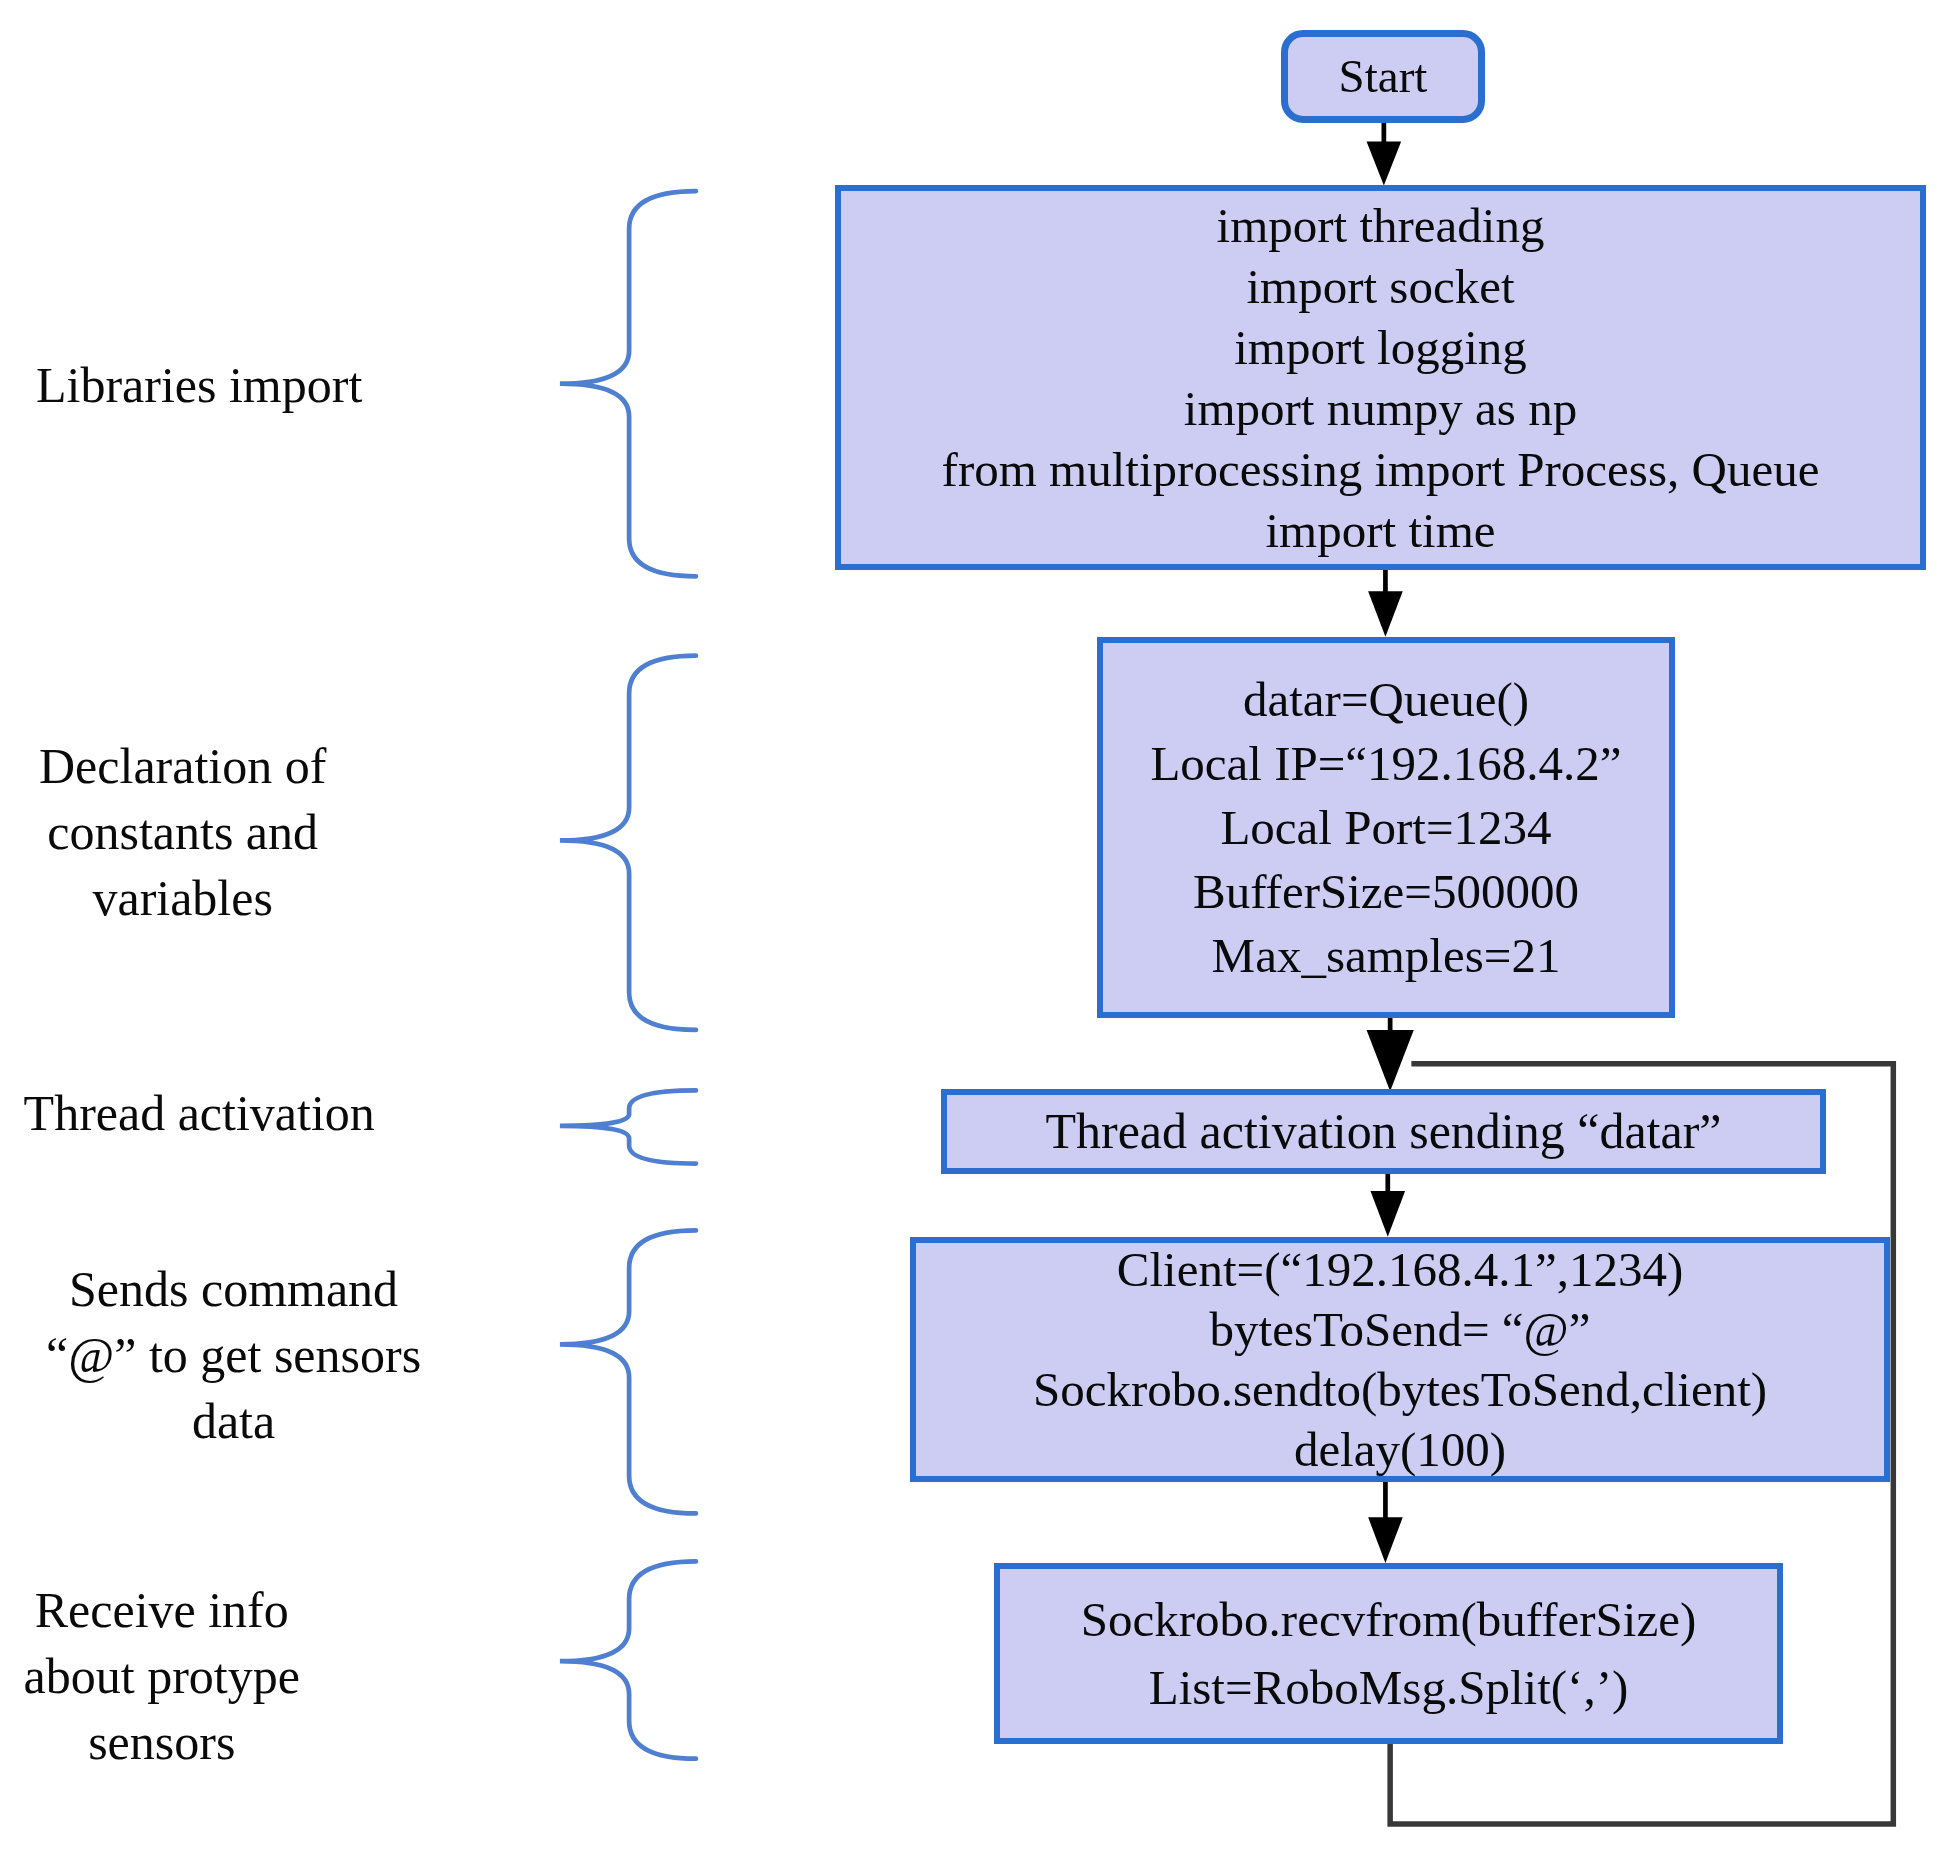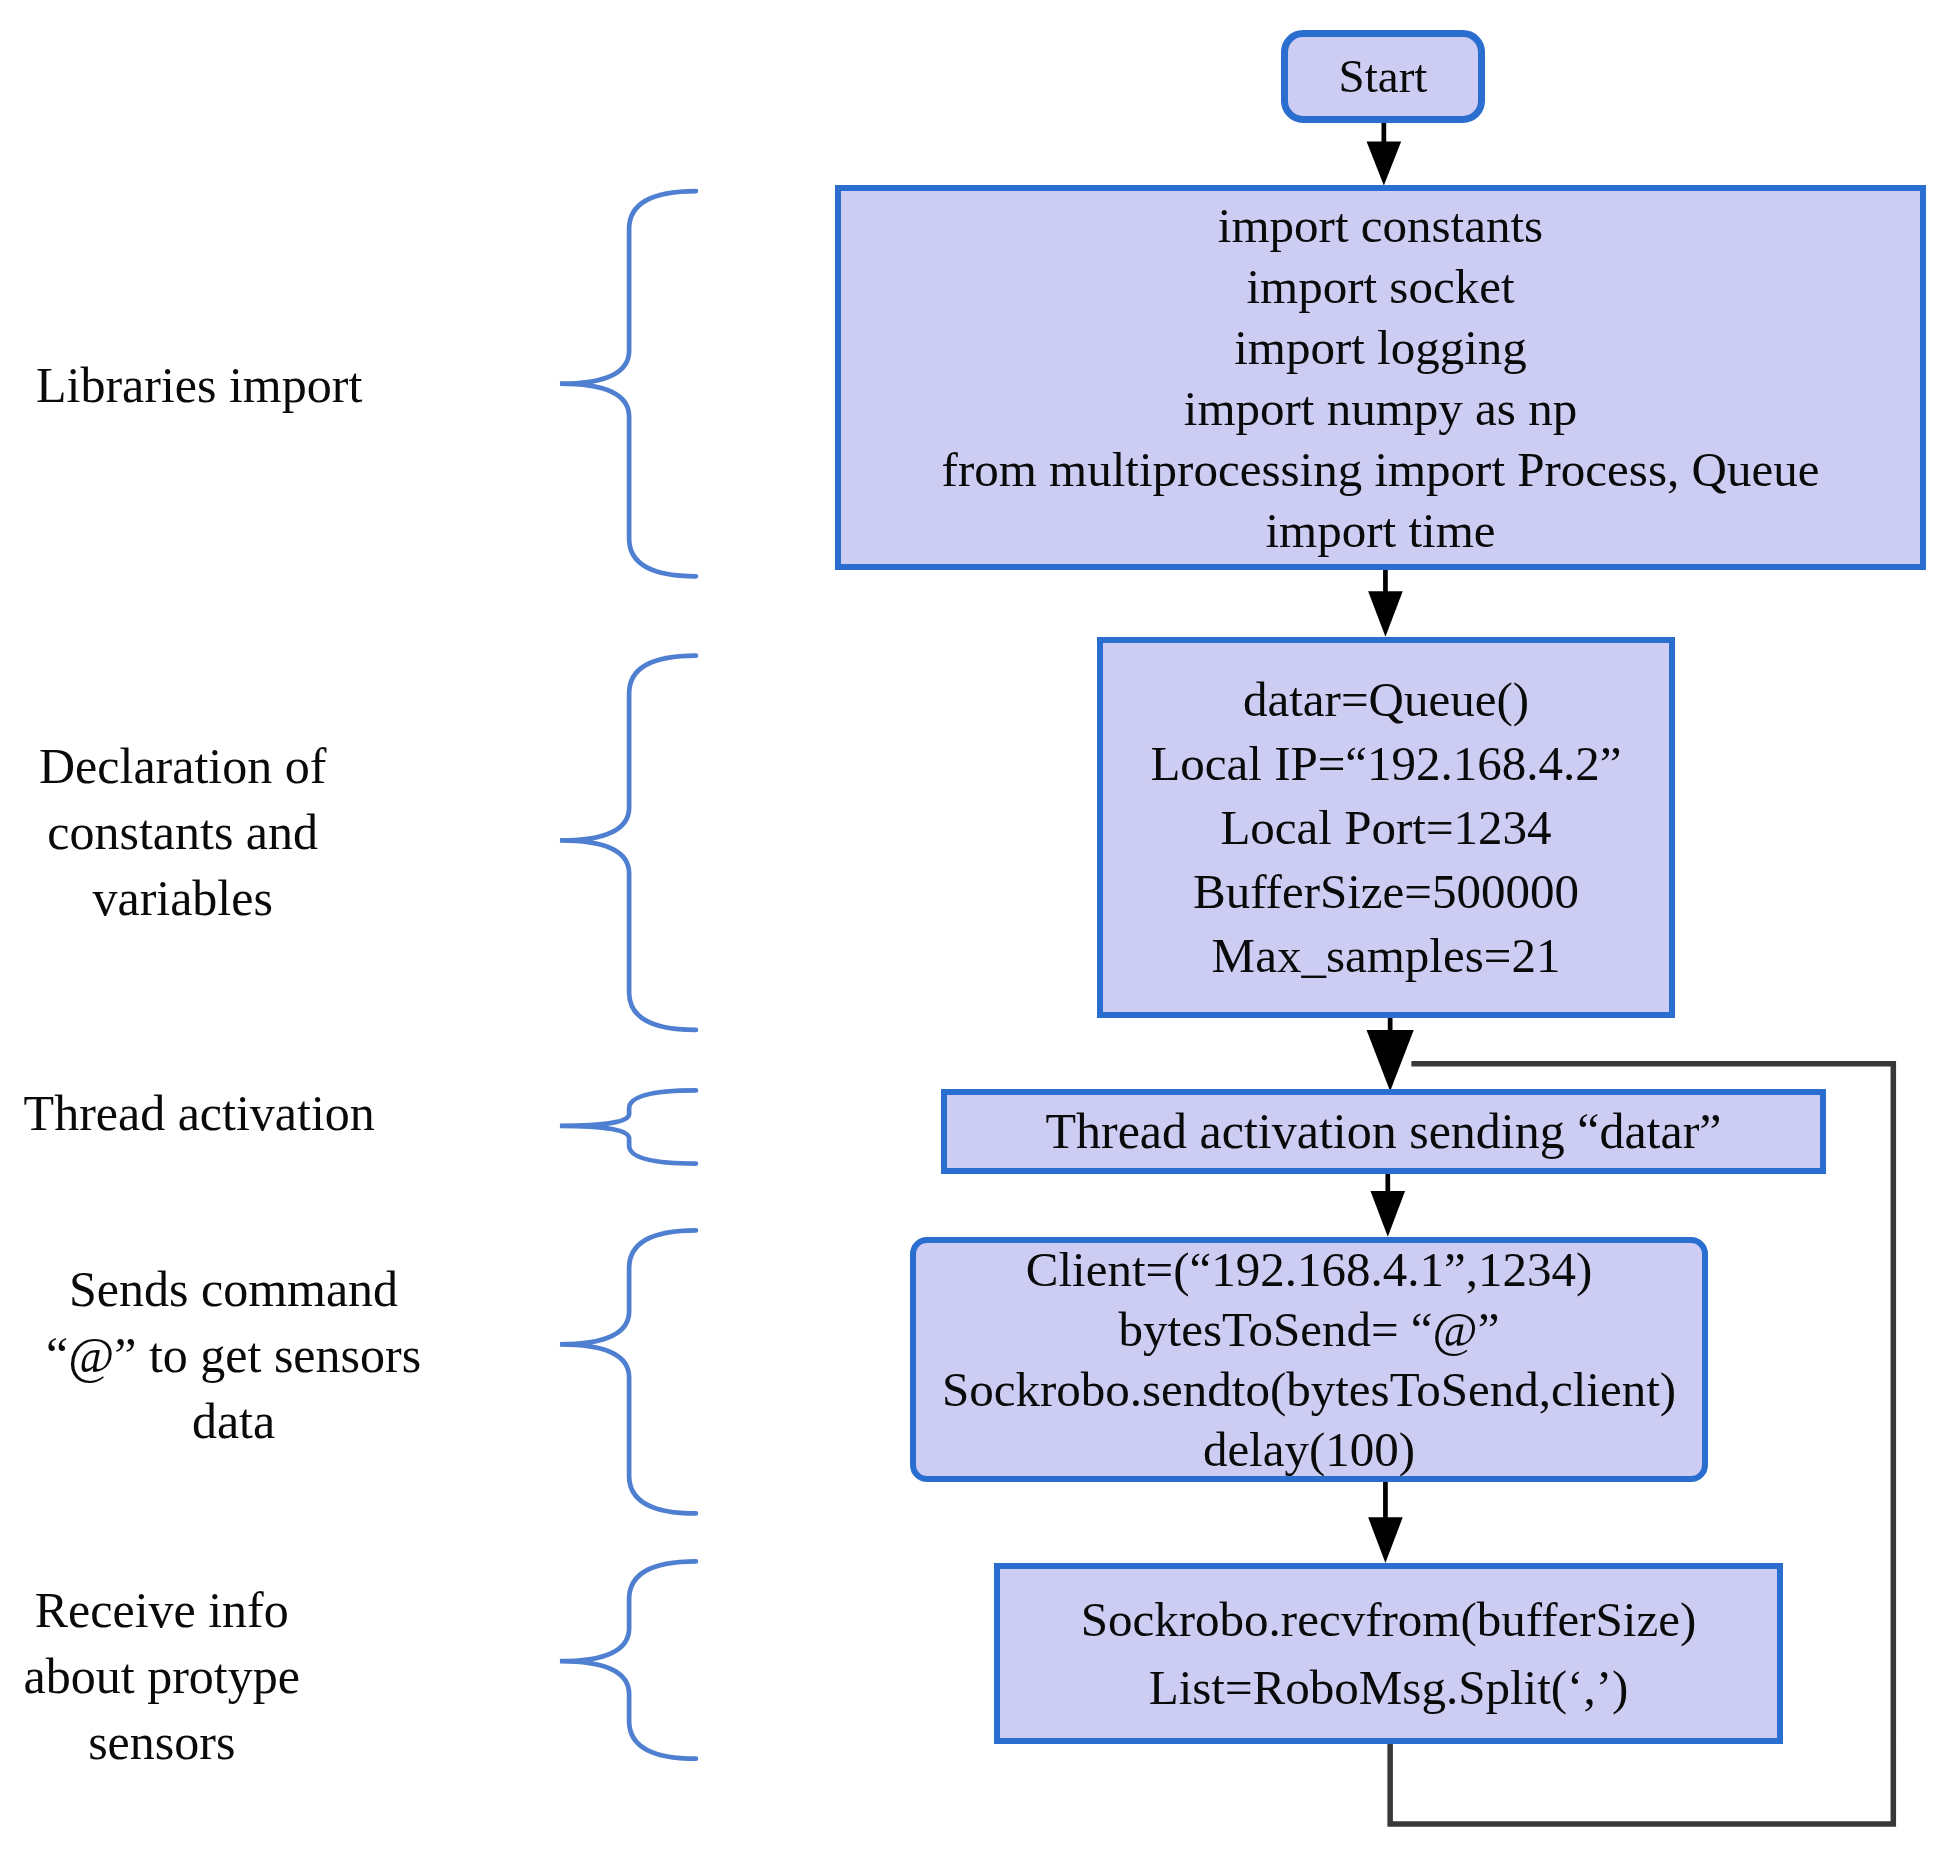--- a/index.html
+++ b/index.html
@@ -34,21 +34,21 @@
   .node .bline { display: block; white-space: nowrap; text-align: center; }
   #node-start {
     left: 1281px; top: 30px; width: 204px; height: 93px;
     border-radius: 22px;
     border-width: 7px;
     font-size: 47px;
   }
   #node-box1 { left: 835px; top: 185px; width: 1091px; height: 385px; line-height: 61px; }
   #node-box2 { left: 1097px; top: 637px; width: 578px;  height: 381px; line-height: 64px; }
   #node-box3 { left: 941px; top: 1089px; width: 885px; height: 85px; font-size: 50px; }
-  #node-box4 { left: 910px; top: 1237px; width: 798px; height: 245px; line-height: 60px; border-radius: 17px; }
+  #node-box4 { left: 910px; top: 1237px; width: 980px; height: 245px; line-height: 60px; }
   #node-box5 { left: 994px; top: 1563px; width: 789px; height: 181px; line-height: 68px; }
   .sidelabel {
     position: absolute;
     font-size: 50px;
     line-height: 66px;
     color: #0a0a0a;
     text-align: center;
     white-space: nowrap;
   }
   #label-1 { left: 36px; top: 352px; }
@@ -92,21 +92,21 @@
       <line x1="1762" y1="1883" x2="1762" y2="1935" stroke="#000000" stroke-width="6"></line>
       <polygon points="1740,1930 1784,1930 1762,1988" fill="#000000"></polygon>
     </g>
   </svg>
 
   <div class="node" id="node-start">
     <span class="bline">Start</span>
   </div>
 
   <div class="node" id="node-box1">
-    <span class="bline">import constants</span>
+    <span class="bline">import threading</span>
     <span class="bline">import socket</span>
     <span class="bline">import logging</span>
     <span class="bline">import numpy as np</span>
     <span class="bline">from multiprocessing import Process, Queue</span>
     <span class="bline">import time</span>
   </div>
 
   <div class="node" id="node-box2">
     <span class="bline">datar=Queue()</span>
     <span class="bline">Local IP=“192.168.4.2”</span>

